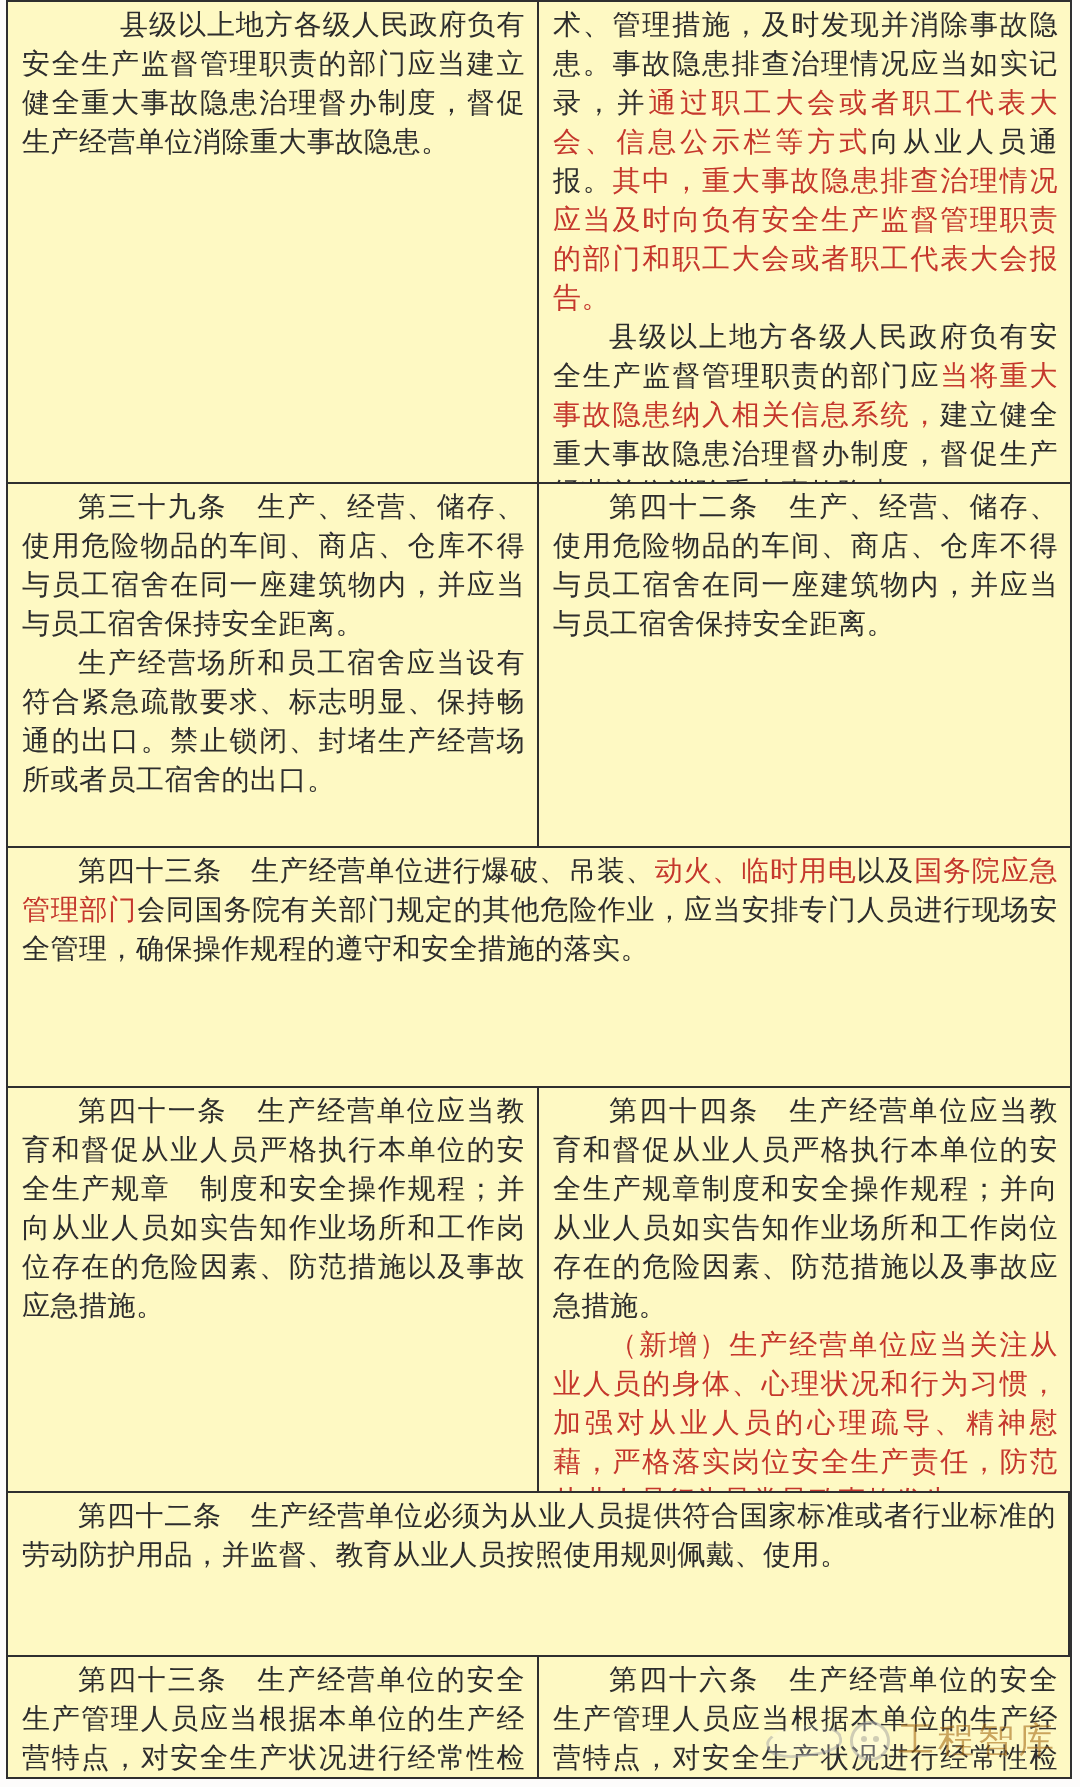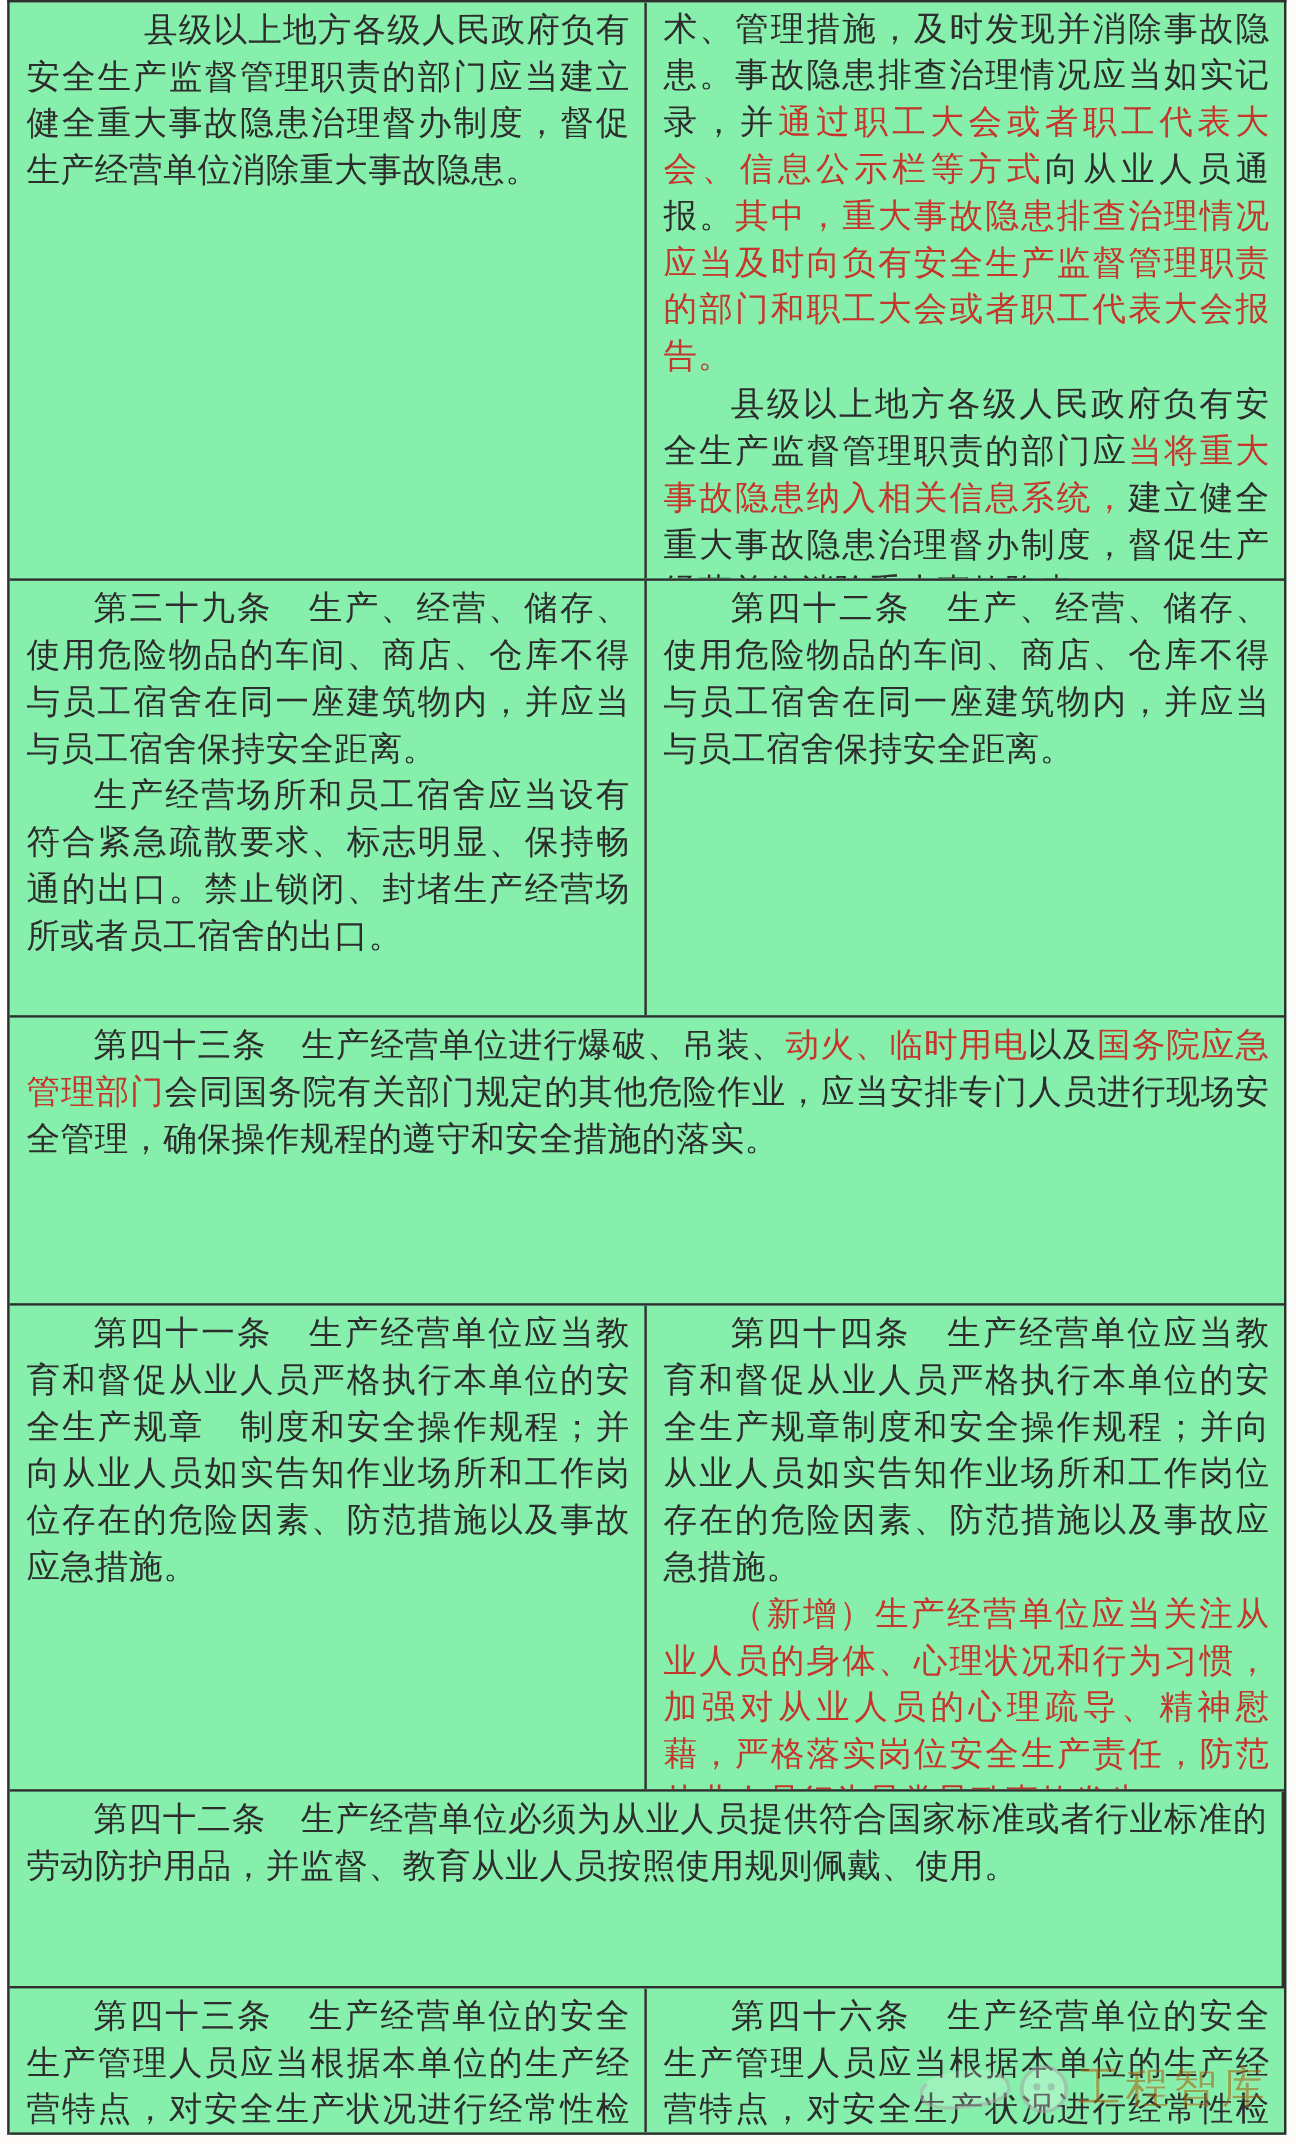--- a/index.html
+++ b/index.html
@@ -6,26 +6,26 @@
     margin:0;padding:0;
     width:1080px;height:1787px;
     background:#fdfcfb;
     font-family:"Liberation Sans","DejaVu Sans",sans-serif;
     overflow:hidden;
   }
   .page{position:relative;width:1080px;height:1787px;background:#fdfcfb;}
   .cmp-table{
     position:absolute;left:6px;top:0;width:1066px;
     border:2px solid #2f2f2f;border-bottom:none;
-    background:#86efac;
+    background:#fef9c3;
     box-sizing:border-box;
   }
   .tbl-row{display:flex;box-sizing:border-box;border-bottom:2px solid #2f2f2f;overflow:hidden;}
   .tbl-row:nth-child(1){height:482px;}
-  .tbl-row:nth-child(2){height:364px;}
+  .tbl-row:nth-child(2){height:364px;font-family:Liberation Serif, serif;}
   .tbl-row:nth-child(3){height:240px;}
   .tbl-row:nth-child(4){height:405px;}
   .tbl-row:nth-child(5){height:164px;}
   .tbl-row:nth-child(6){height:122px;}
   .tbl-cell{
     flex:1 1 50%;box-sizing:border-box;
     padding:3px 12px 0 14px;overflow:hidden;
   }
   .tbl-cell.left{border-right:2px solid #2f2f2f;}
   .para{

